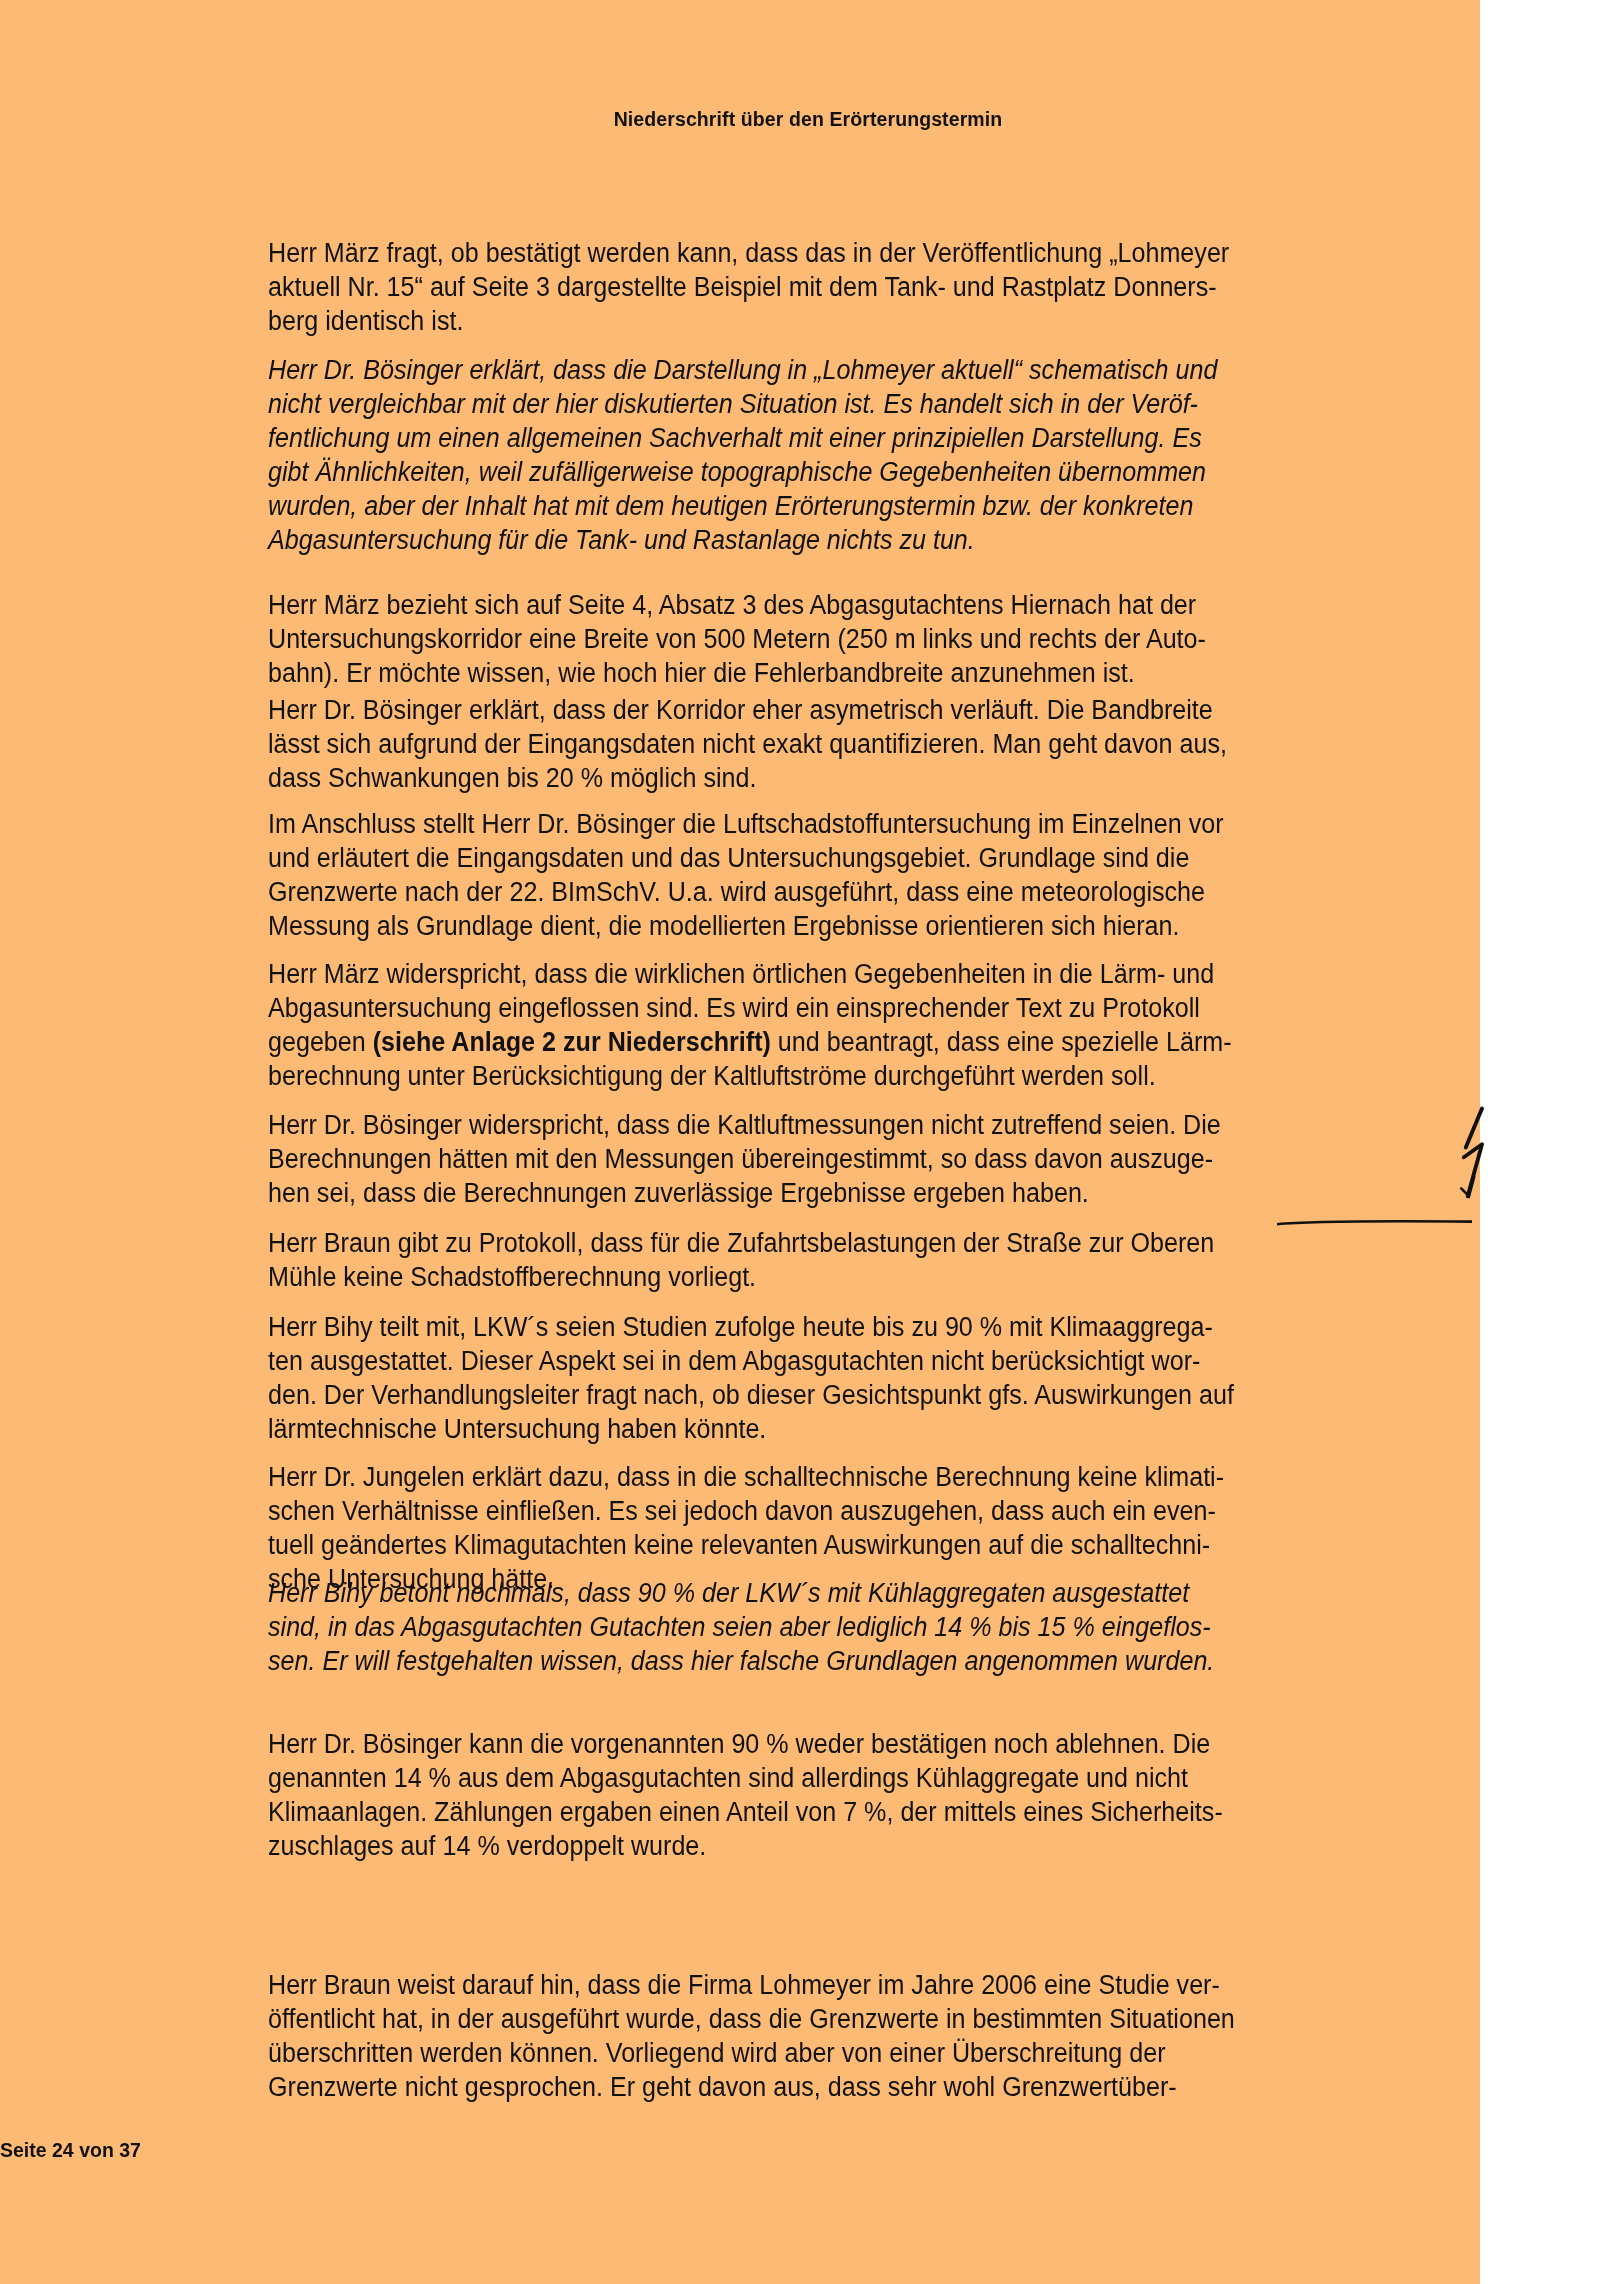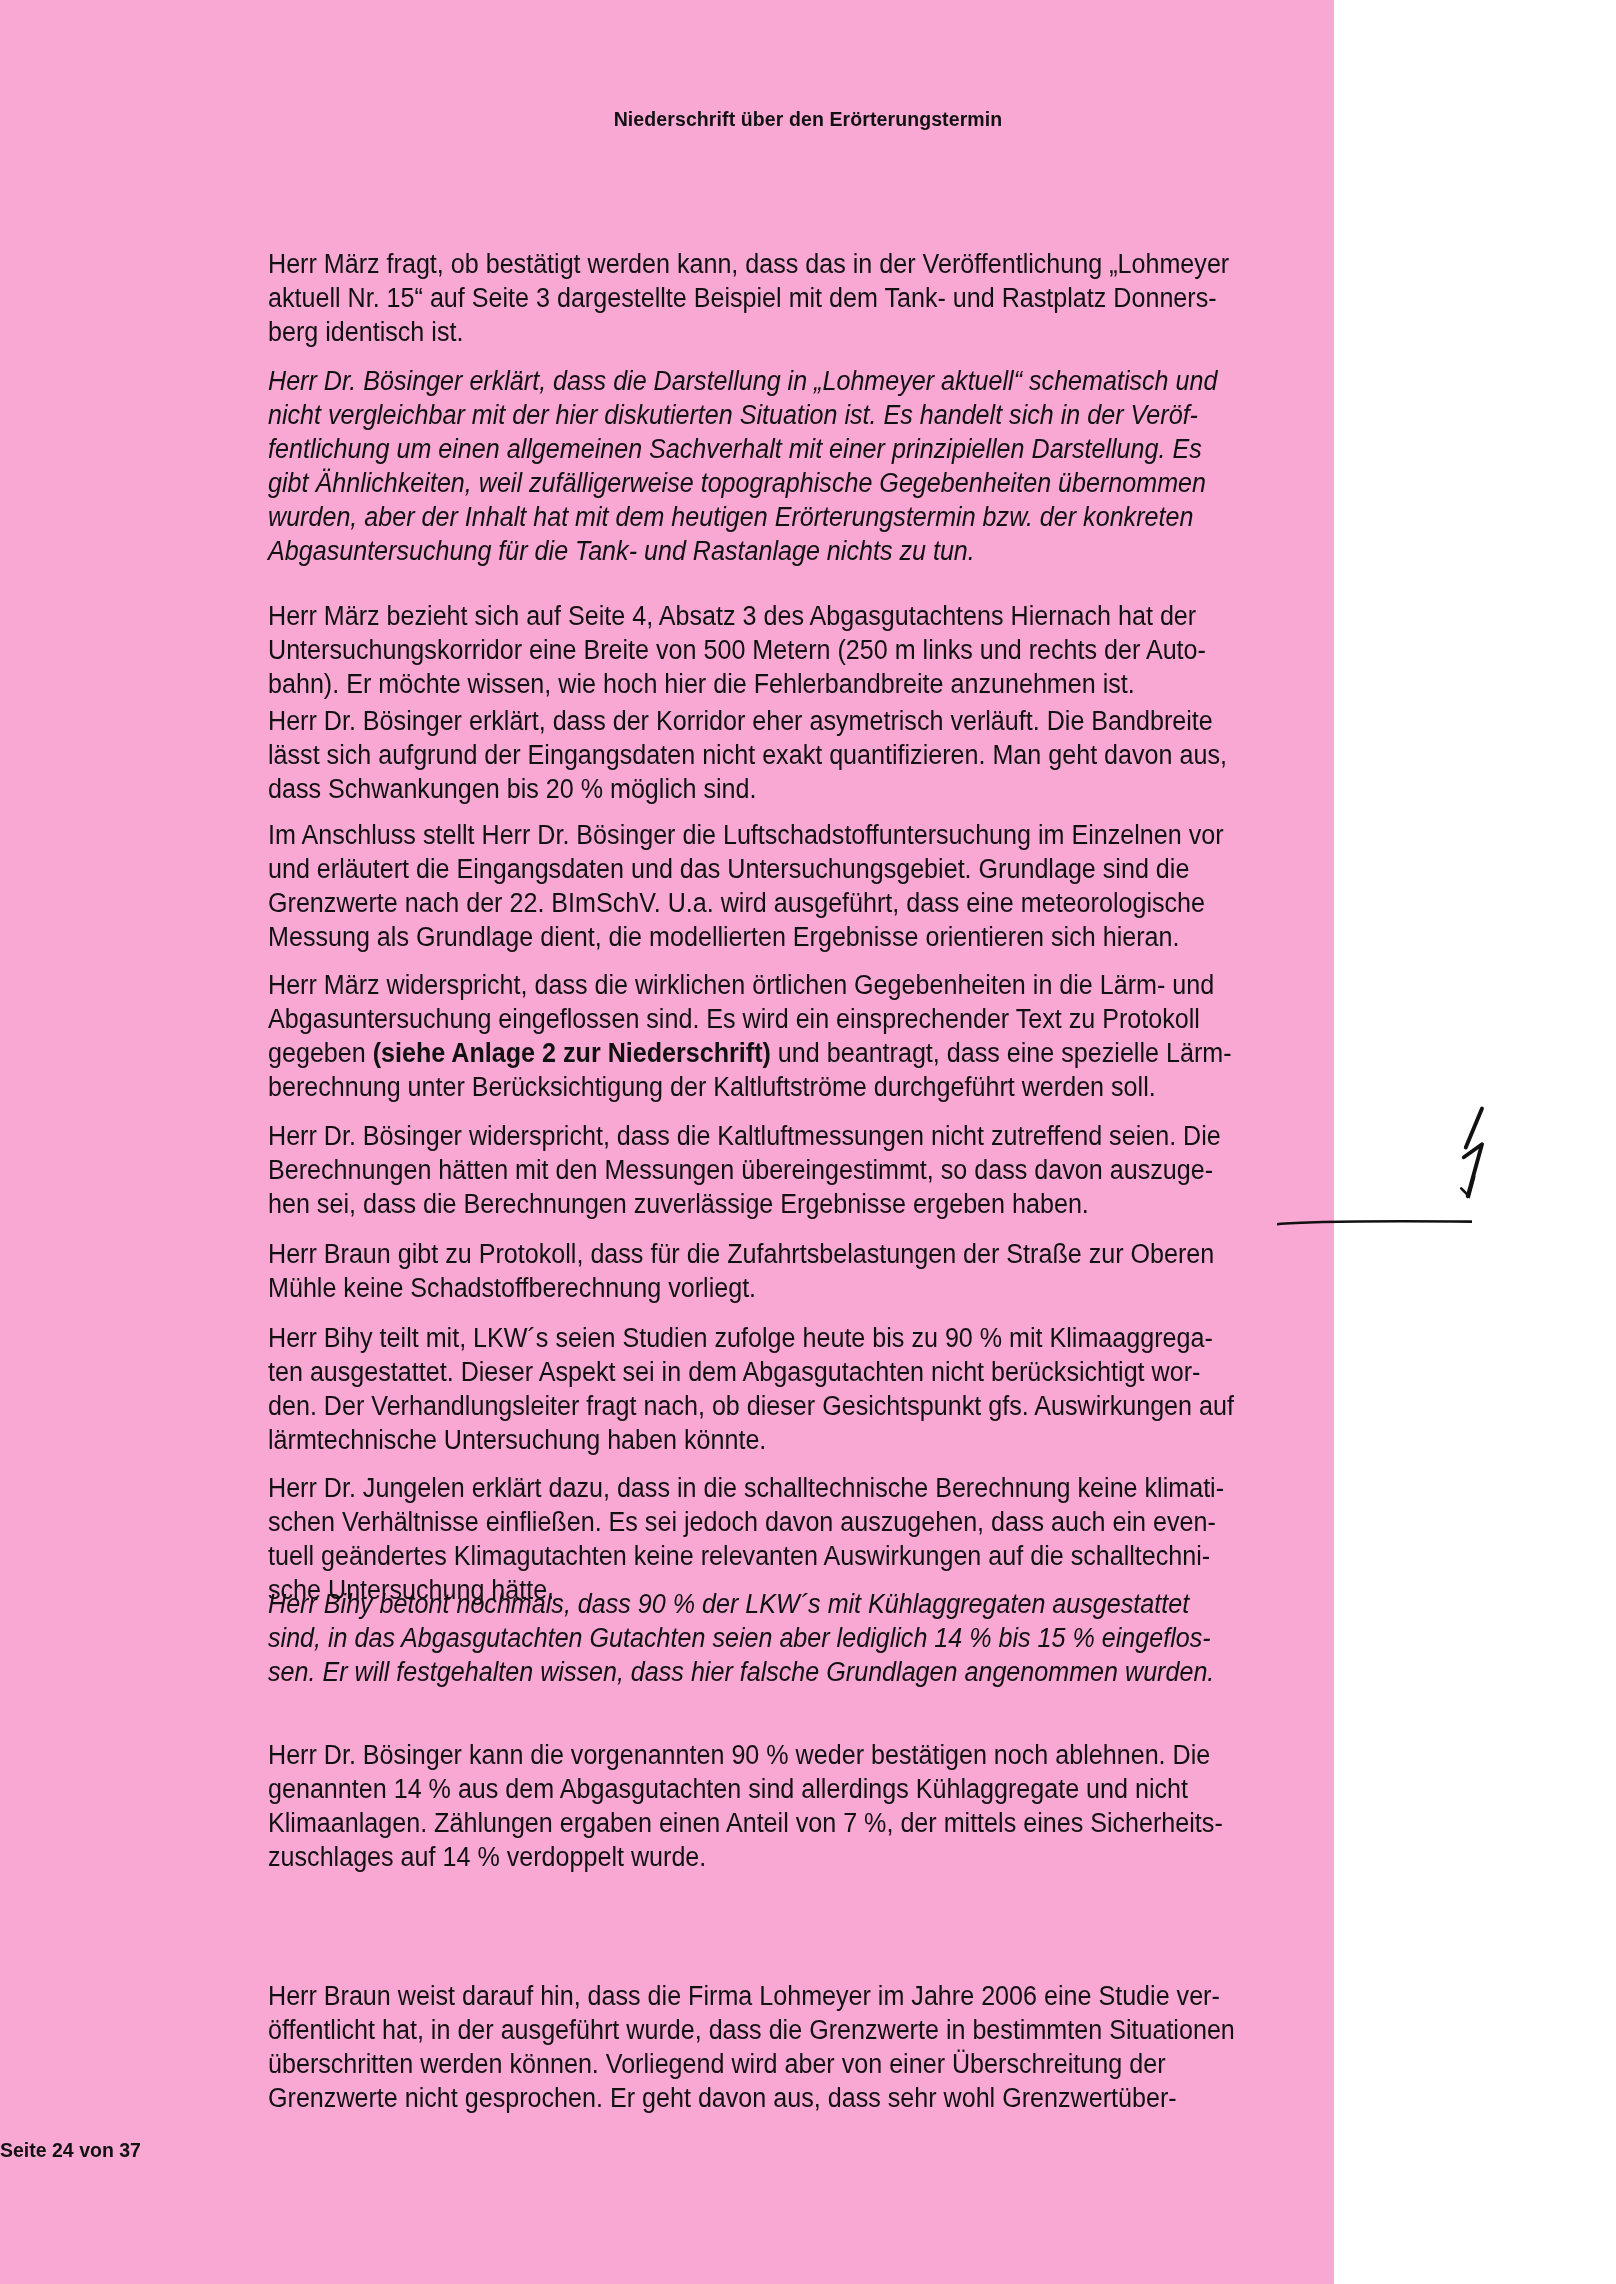--- a/index.html
+++ b/index.html
@@ -1,23 +1,23 @@
 <!DOCTYPE html>
 <html style="font-size:10.4px"><head>
 <meta charset="utf-8">
 <style>
   html, body { margin:0; padding:0; background:#ffffff; }
   body { width:1616px; height:2284px; position:relative; overflow:hidden;
          font-family:"Liberation Sans", sans-serif; color:#111; }
-  .page { position:absolute; left:0; top:0; width:1334px; height:2284px; background:#f9a8d4; }
+  .page { position:absolute; left:0; top:0; width:1480px; height:2284px; background:#fdba74; }
   .header { position:absolute; top:108px; left:0; width:1616px; text-align:center;
             font-weight:bold; font-size:19.5px; letter-spacing:0.1px; }
   .footer { position:absolute; top:2139px; left:0; width:1616px; text-align:left;
             font-weight:bold; font-size:19.5px; }
-  .para { position:absolute; left:268px; width:1173px;margin-top:11px; }
+  .para { position:absolute; left:268px; width:1173px; }
   .line { display:block; white-space:nowrap; font-size:27px; line-height:34px;
           height:34px; transform:scaleX(0.93); transform-origin:left center; }
   .bold { font-weight:bold; }
   .annot-mark { position:absolute; left:1456px; top:1105px; width:52px; height:98px; }
   .annot-rule { position:absolute; left:1277px; top:1219px; width:195px; height:6.5px; }
 </style>
 </head>
 <body>
 
 <div class="page">

